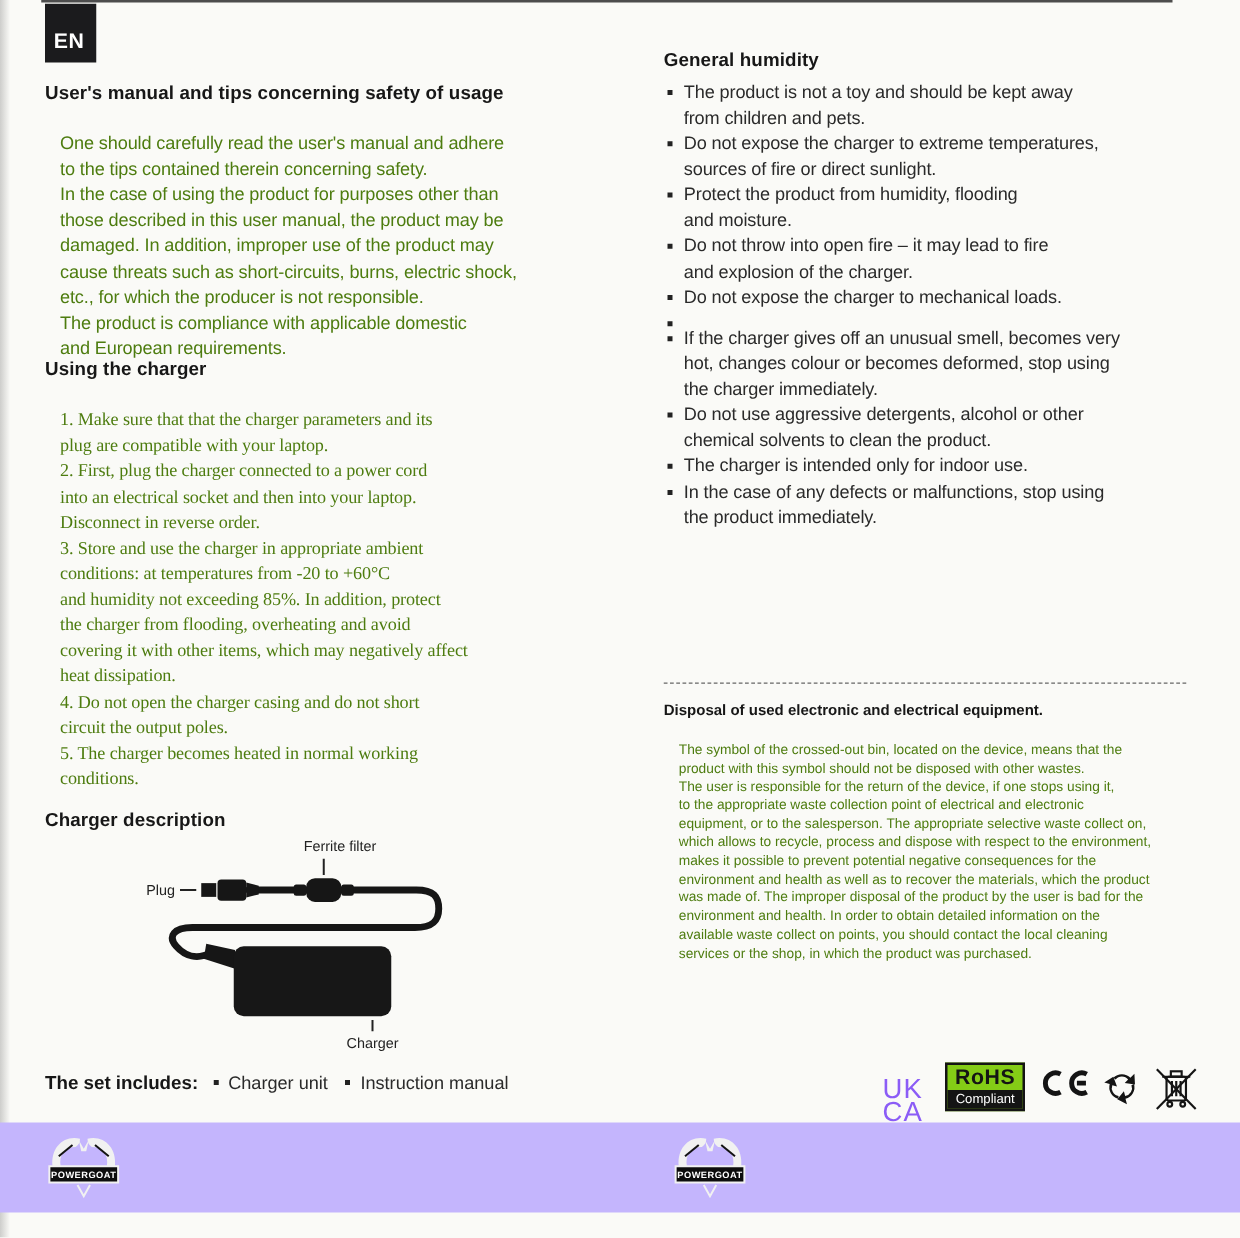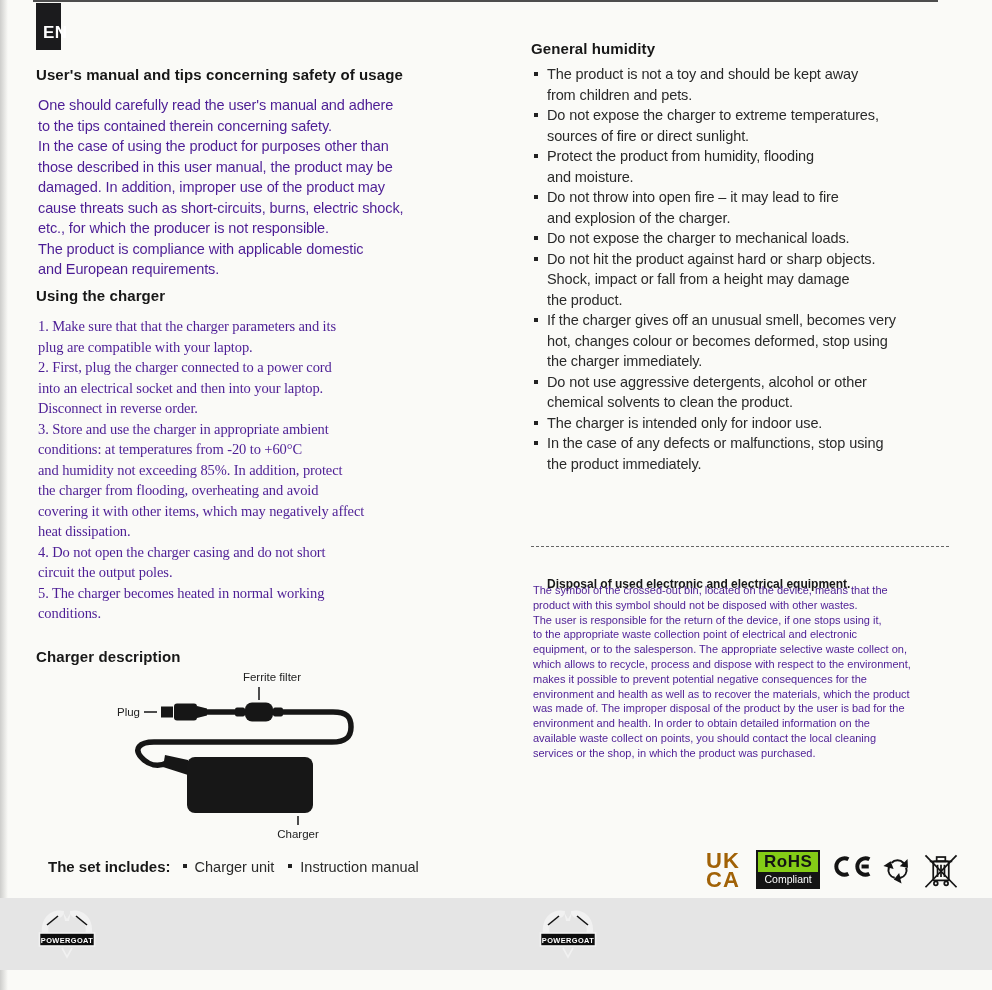--- a/index.html
+++ b/index.html
@@ -7,71 +7,71 @@
     width:992px;height:990px;position:relative;overflow:hidden;
     background:#fafaf7;color:#2a2a2a;
     font-family:"Liberation Sans", sans-serif;
     -webkit-font-smoothing:antialiased;
   }
   .edge-left{position:absolute;left:0;top:0;bottom:0;width:8px;
     background:linear-gradient(90deg,rgba(90,90,90,.28),rgba(90,90,90,0));}
   .top-line{position:absolute;left:33px;top:0;width:905px;height:2px;background:#222;opacity:.8;}
 
   .en-box{
-    position:absolute;left:36px;top:3px;width:25px;height:47px;
+    position:absolute;left:36px;top:3px;width:41px;height:47px;
     background:#1b1b1d;color:#fff;font-weight:bold;font-size:17px;letter-spacing:.5px;
     display:flex;align-items:flex-end;padding:0 0 7px 7px;box-sizing:border-box;
   }
 
   .col-left{position:absolute;left:36px;top:0;width:466px;}
   .col-right{position:absolute;left:531px;top:0;width:458px;}
 
   h2.sec{position:absolute;margin:0;font-size:15px;font-weight:bold;color:#171717;letter-spacing:.1px;}
   .body-text{
-    position:absolute;margin:2px;font-size:14.5px;line-height:20.5px;
-    white-space:pre-line;color:#4c1d95;letter-spacing:-.1px;
+    position:absolute;margin:12px;font-size:14.5px;line-height:20.5px;
+    white-space:pre-line;color:#4d7c0f;letter-spacing:-.1px;
   }
 
   
   .safety-heading{top:66px;left:0;}
   .safety-body{top:93px;left:0;width:466px;}
   .using-heading{top:287px;left:0;}
   .using-body{top:314px;left:0;width:466px;font-family:Liberation Serif, serif;}
   .desc-heading{top:648px;left:0;}
   .diagram{position:absolute;top:664px;left:0;width:462px;height:178px;}
   .diagram text{font-family:"Liberation Sans",sans-serif;font-size:11.5px;fill:#222;}
 
-  .set-line{position:absolute;top:858px;left:12px;display:flex;align-items:center;font-size:14.5px;white-space:nowrap;justify-content:space-between;}
+  .set-line{position:absolute;top:858px;left:0;display:flex;align-items:center;font-size:14.5px;white-space:nowrap;justify-content:space-between;}
   .set-label{font-weight:bold;color:#171717;margin-right:10px;font-size:15px;}
   .sq{display:inline-block;width:4px;height:4px;background:#222;margin:0 8px 2px 2px;vertical-align:middle;}
   .set-item{margin-right:12px;}
 
   
   .remarks-heading{top:40px;left:0;}
   .remarks-list{position:absolute;top:64px;left:0;width:458px;}
   .bullet-item{display:flex;align-items:flex-start;font-size:14.5px;line-height:20.5px;letter-spacing:-.1px;}
   .bullet-item .sqb{flex:0 0 auto;width:4px;height:4px;background:#222;margin:8px 9px 0 3px;}
   .bullet-item .bt{white-space:pre-line;}
 
   .dashed-sep{position:absolute;top:546px;left:0;width:418px;height:0;
     border-top:1.6px dashed #666;}
-  .disposal-heading{position:absolute;top:561px;left:0;margin:16px;font-size:12px;font-weight:bold;color:#171717;}
+  .disposal-heading{position:absolute;top:561px;left:0;margin:0;font-size:12px;font-weight:bold;color:#171717;}
   .disposal-body{top:581px;left:0;width:440px;font-size:11px;line-height:14.8px;letter-spacing:0;}
 
   .marks-row{position:absolute;top:845px;left:0;width:458px;height:55px;}
-  .ukca{position:absolute;left:175px;top:6px;font-weight:bold;font-size:22px;line-height:19px;letter-spacing:1px;color:#a16207;}
+  .ukca{position:absolute;left:175px;top:16px;font-weight:normal;font-size:22px;line-height:19px;letter-spacing:1px;color:#8b5cf6;}
   .rohs{position:absolute;left:225px;top:5px;border:2.5px solid #141414;text-align:center;background:#84cc16;}
   .rohs-title{font-size:17px;font-weight:bold;color:#141414;padding:0 6px;letter-spacing:.5px;}
   .rohs-sub{background:#141414;color:#fff;font-size:10.5px;padding:1px 4px 2px;}
   .ce-mark{position:absolute;left:301px;top:11px;}
   .recycle-mark{position:absolute;left:350px;top:9px;}
   .weee-mark{position:absolute;left:391px;top:4px;}
   .sr{position:absolute;width:1px;height:1px;overflow:hidden;clip:rect(0 0 0 0);white-space:nowrap;}
 
-  .footer{position:absolute;left:0;top:898px;width:992px;height:72px;background:#e5e5e5;}
+  .footer{position:absolute;left:0;top:898px;width:992px;height:72px;background:#c4b5fd;}
   .brand-logo{position:absolute;top:7px;width:62px;height:58px;}
   .brand-logo.first{left:36px;}
   .brand-logo.second{left:537px;}
   .brand-logo text{font-family:"Liberation Sans",sans-serif;}
 </style>
 </head>
 <body>
 
 <div class="edge-left"></div>
 <div class="top-line"></div>
@@ -169,23 +169,20 @@
         <span class="sqb"></span>
         <span class="bt">Do not throw into open fire – it may lead to fire
 and explosion of the charger.</span>
       </div>
     <div class="bullet-item">
         <span class="sqb"></span>
         <span class="bt">Do not expose the charger to mechanical loads.</span>
       </div>
     <div class="bullet-item">
         <span class="sqb"></span>
-        <span class="bt">Do not hit the product against hard or sharp objects.
-Shock, impact or fall from a height may damage
-the product.</span>
       </div>
     <div class="bullet-item">
         <span class="sqb"></span>
         <span class="bt">If the charger gives off an unusual smell, becomes very
 hot, changes colour or becomes deformed, stop using
 the charger immediately.</span>
       </div>
     <div class="bullet-item">
         <span class="sqb"></span>
         <span class="bt">Do not use aggressive detergents, alcohol or other

